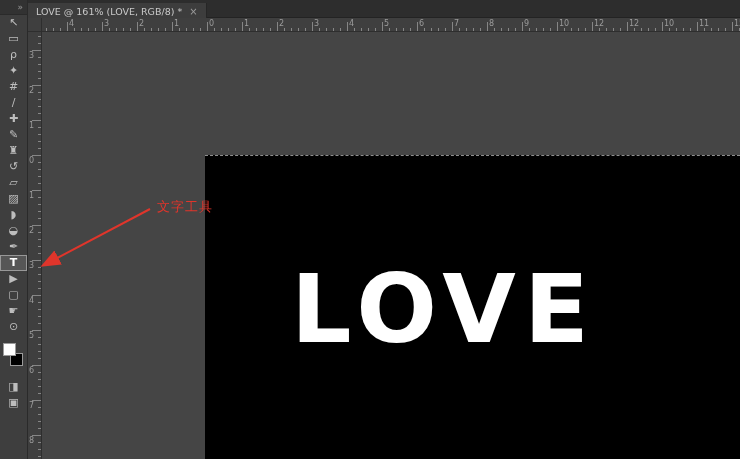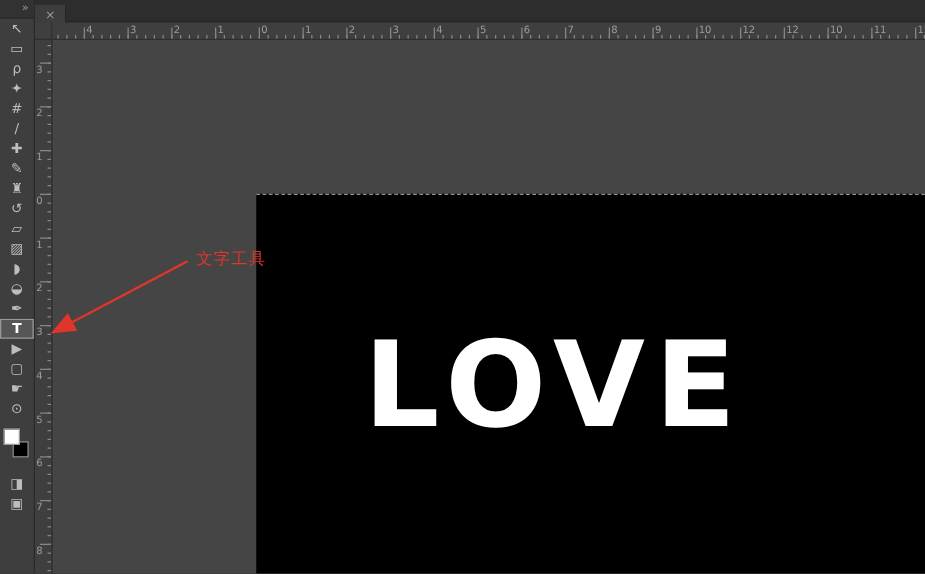--- a/index.html
+++ b/index.html
@@ -89,20 +89,21 @@
       <div class="swatch front" style="background: rgb(255, 255, 255);"></div>
     </div>
     <div id="bottomtools" class="bottomtools">
         <div class="tool">◨</div>
         <div class="tool">▣</div>
       </div>
   </div>
 
   <div class="tabbar">
     <div class="tab">
+      <span>LOVE @ 161% (LOVE, RGB/8) *</span>
       <span class="close">×</span>
     </div>
   </div>
 
   <div class="corner"></div>
   <div class="ruler-h" id="rulerH">
       <i class="tick minor" style="left: 4px;"></i>
       <i class="tick minor" style="left: 11px;"></i>
       <i class="tick minor" style="left: 18px;"></i>
       <i class="tick minor" style="left: 25px;"></i>

